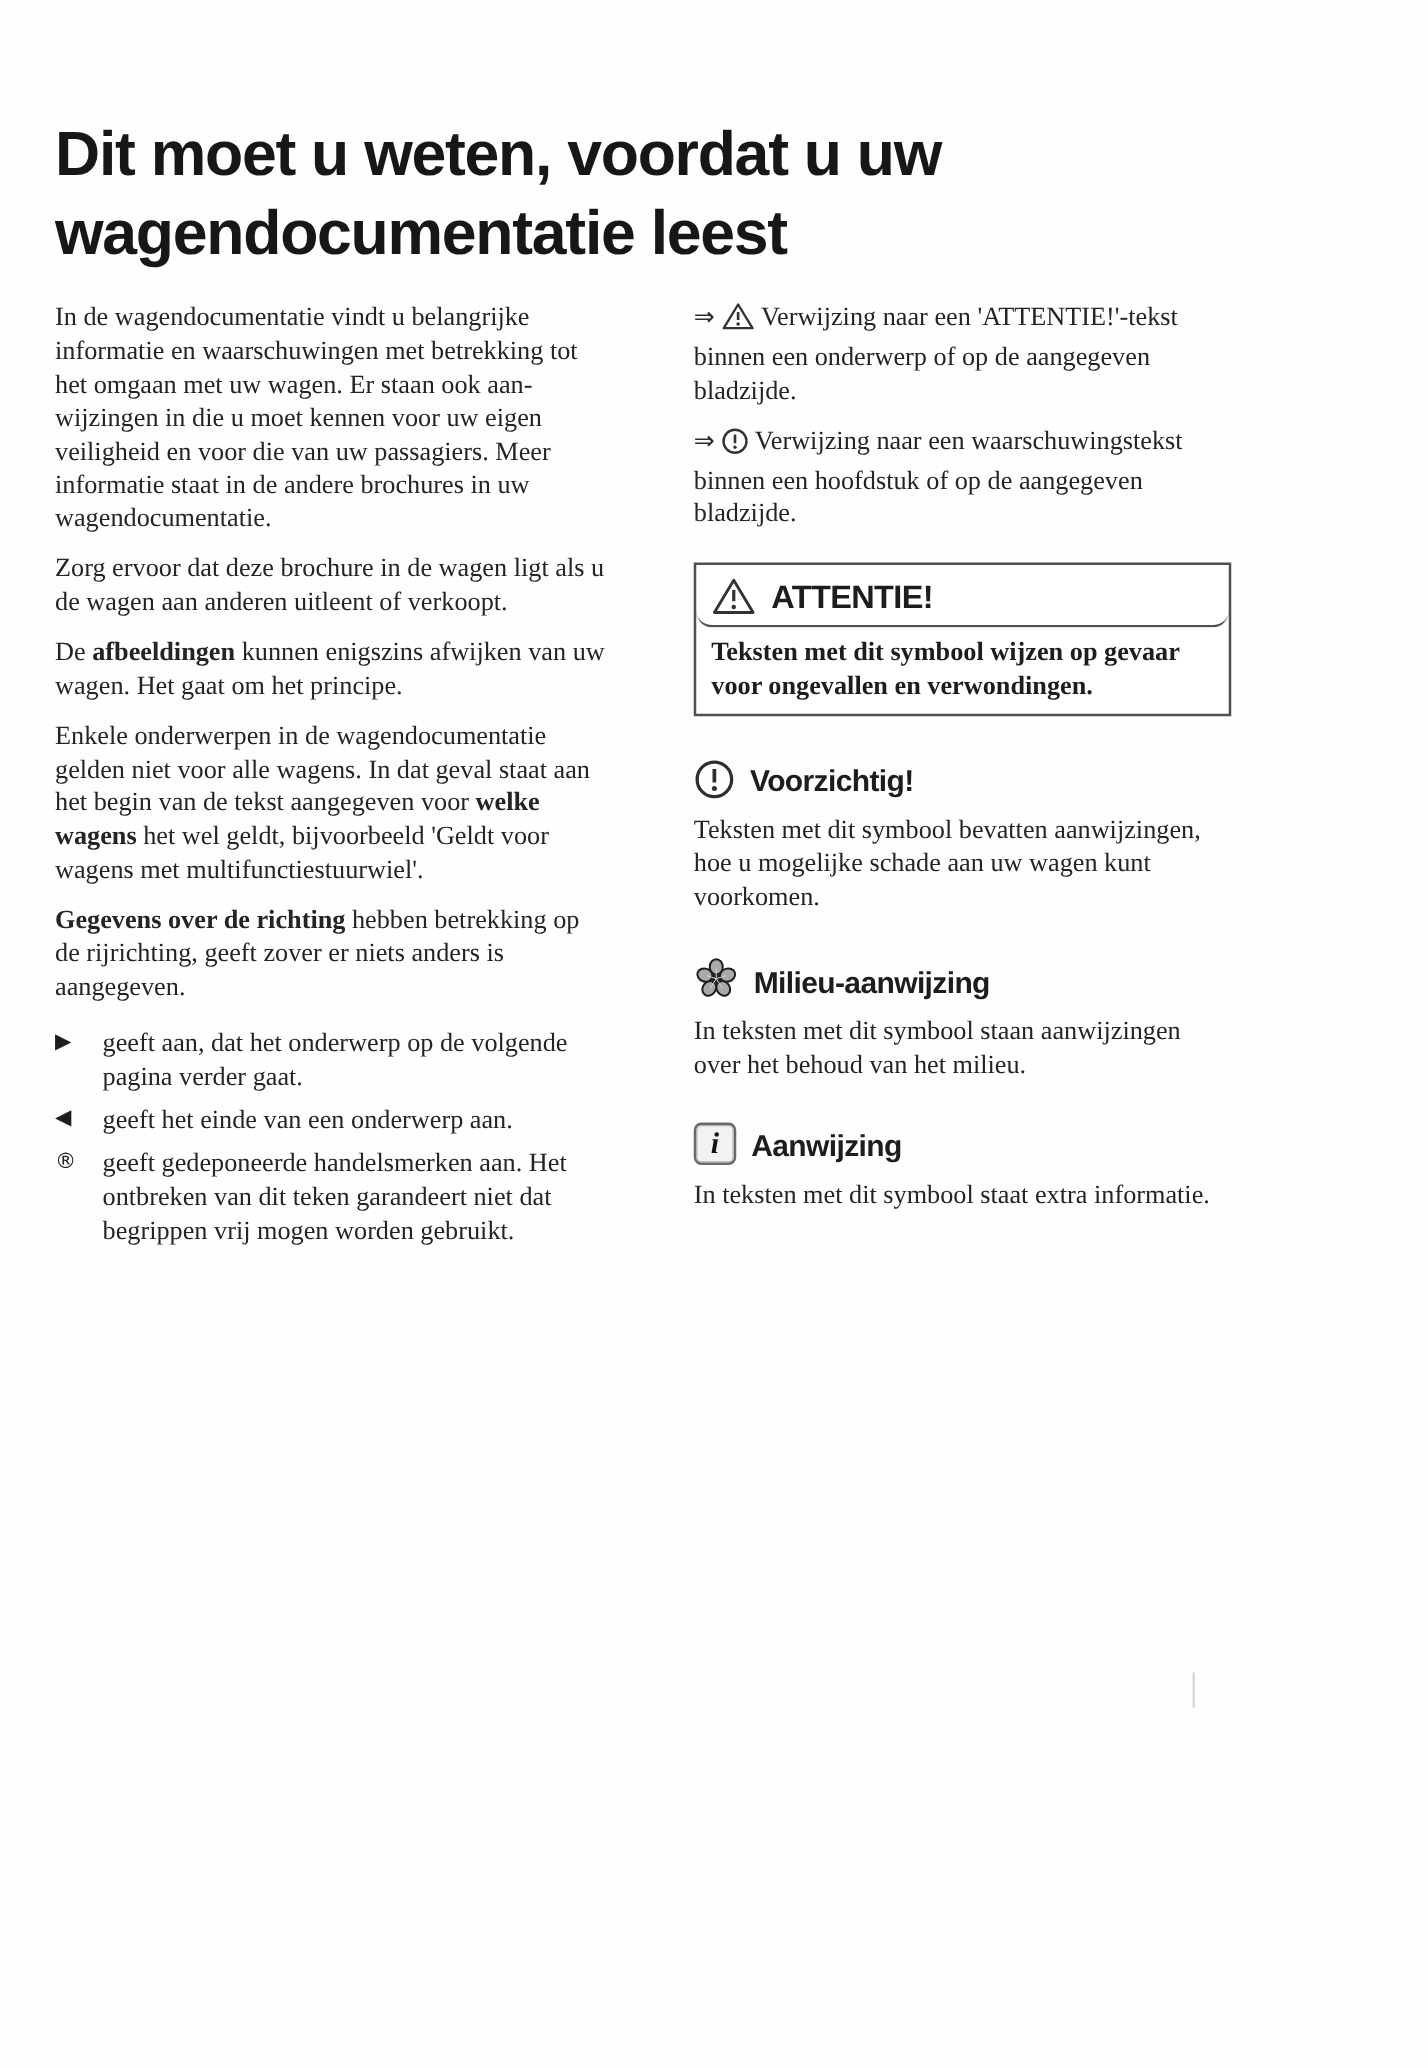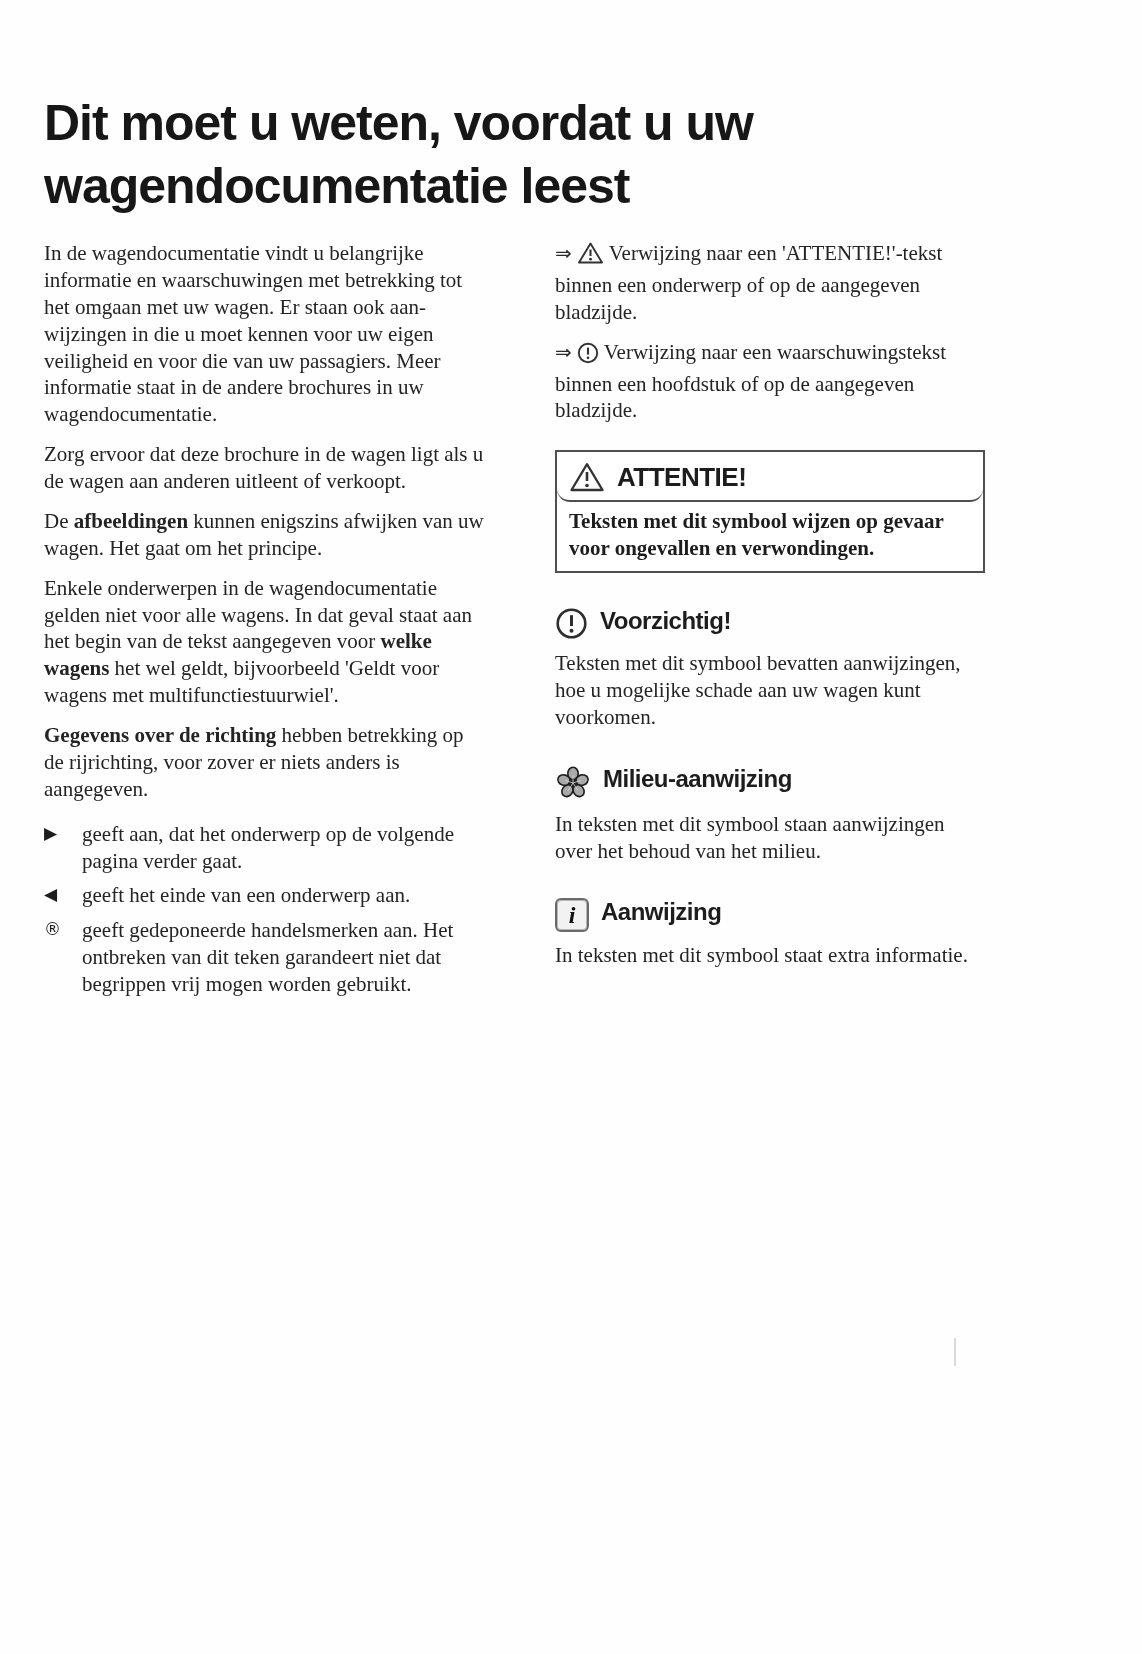--- a/index.html
+++ b/index.html
@@ -83,21 +83,21 @@
     color:#1d1d1d;
   }
   .attention-body{
     padding:6px 12px 9px 12px;
     font-family:"Liberation Serif",serif;
     font-weight:bold;font-size:21px;line-height:1.28;color:#1d1d1d;
   }
   
   .section{margin-top:34px;}
   .section-head{
-    display:flex;align-items:flex-start;gap:12px;
+    display:flex;align-items:flex-end;gap:12px;
     margin:0 0 10px 0;
   }
   .section-title{
     font-family:"Liberation Sans",sans-serif;
     font-weight:bold;font-size:24px;letter-spacing:-0.5px;
     color:#1d1d1d;
   }
   .section-body{
     font-family:"Liberation Serif",serif;
     font-size:21px;line-height:1.28;color:#242424;
@@ -124,21 +124,21 @@
 
   <h1 class="title"><span>Dit moet u weten, voordat u uw</span><br><span>wagendocumentatie leest</span></h1>
 
   <div class="columns">
 
     <div class="col-left">
       <p class="par"><span>In de wagendocumentatie vindt u belangrijke informatie en waarschuwingen met betrekking tot het omgaan met uw wagen. Er staan ook aan­wijzingen in die u moet kennen voor uw eigen veiligheid en voor die van uw passagiers. Meer informatie staat in de andere brochures in uw wagendocumentatie.</span></p>
       <p class="par"><span>Zorg ervoor dat deze brochure in de wagen ligt als u de wagen aan anderen uitleent of verkoopt.</span></p>
       <p class="par"><span>De </span><span class="b">afbeeldingen</span><span> kunnen enigszins afwijken van uw wagen. Het gaat om het principe.</span></p>
       <p class="par"><span>Enkele onderwerpen in de wagendocumentatie gelden niet voor alle wagens. In dat geval staat aan het begin van de tekst aangegeven voor </span><span class="b">welke wagens</span><span> het wel geldt, bijvoorbeeld 'Geldt voor wagens met multifunctiestuurwiel'.</span></p>
-      <p class="par"><span class="b">Gegevens over de richting</span><span> hebben betrekking op de rijrichting, voor zover er niets anders is aangegeven.</span></p>
+      <p class="par"><span class="b">Gegevens over de richting</span><span> hebben betrekking op de rijrichting, geeft zover er niets anders is aangegeven.</span></p>
 
       <div class="symlist">
         <div class="symrow">
           <span class="symcol">▶</span>
           <span class="symtext">geeft aan, dat het onderwerp op de volgende pagina verder gaat.</span>
         </div>
         <div class="symrow">
           <span class="symcol">◀</span>
           <span class="symtext">geeft het einde van een onderwerp aan.</span>
         </div>

